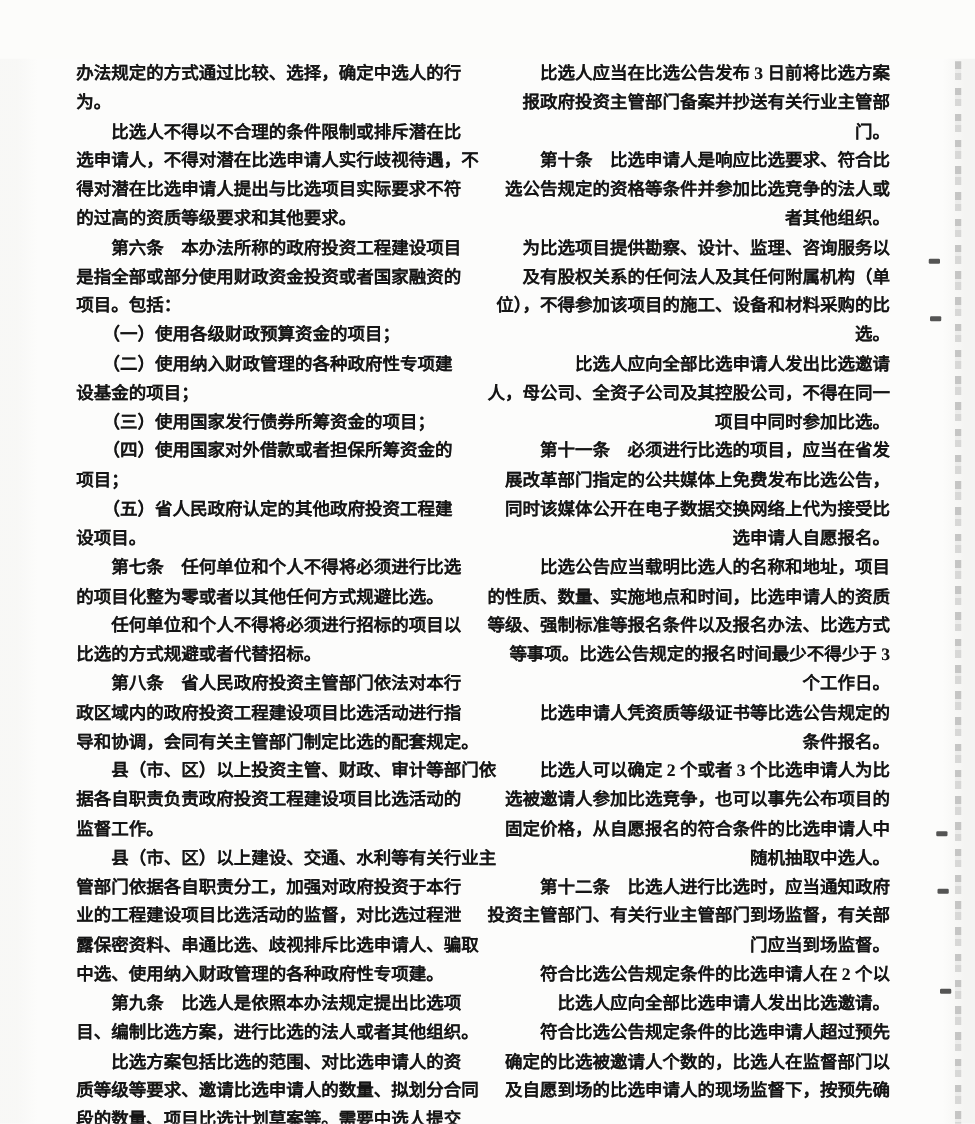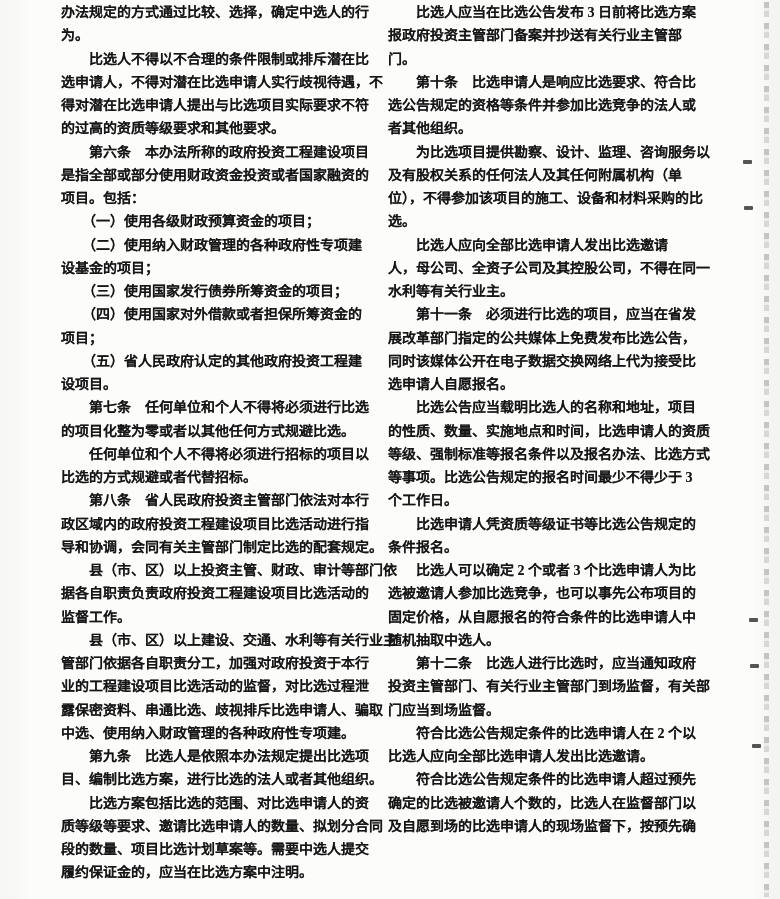--- a/index.html
+++ b/index.html
@@ -14,31 +14,32 @@
     background: #fcfcfa;
     font-family: "Liberation Serif", "DejaVu Serif", serif;
   }
   .page {
     position: absolute;
     inset: 0;
     background:
       linear-gradient(90deg, rgba(245,245,243,0.6) 0 14px, rgba(255,255,255,0) 30px),
       linear-gradient(270deg, rgba(242,242,240,0.8) 0 8px, rgba(255,255,255,0) 26px),
       #fcfcfb;
+    margin-top: 47px;
   }
   .text-col {
     position: absolute;
     top: 1px;
     color: #151515;
     font-size: 14px;
     font-weight: 600;
     text-shadow: 0 0 0.5px rgba(20,20,20,0.55);
   }
   .text-col.left  { left: 61px;  width: 324px; }
-  .text-col.right { left: 388px; width: 324px; }
+  .text-col.right { left: 388px; width: 324px; text-align: right; }
   .text-line {
     height: 23.26px;
     line-height: 23.26px;
     white-space: nowrap;
     letter-spacing: 0;
   }
   
   .page-edge {
     position: absolute;
     left: 764px;
@@ -115,21 +116,21 @@
       <div class="text-line">门。</div>
       <div class="text-line">　　第十条　比选申请人是响应比选要求、符合比</div>
       <div class="text-line">选公告规定的资格等条件并参加比选竞争的法人或</div>
       <div class="text-line">者其他组织。</div>
       <div class="text-line">　　为比选项目提供勘察、设计、监理、咨询服务以</div>
       <div class="text-line">及有股权关系的任何法人及其任何附属机构（单</div>
       <div class="text-line">位），不得参加该项目的施工、设备和材料采购的比</div>
       <div class="text-line">选。</div>
       <div class="text-line">　　比选人应向全部比选申请人发出比选邀请</div>
       <div class="text-line">人，母公司、全资子公司及其控股公司，不得在同一</div>
-      <div class="text-line">水利等有关行业主。</div>
+      <div class="text-line">项目中同时参加比选。</div>
       <div class="text-line">　　第十一条　必须进行比选的项目，应当在省发</div>
       <div class="text-line">展改革部门指定的公共媒体上免费发布比选公告，</div>
       <div class="text-line">同时该媒体公开在电子数据交换网络上代为接受比</div>
       <div class="text-line">选申请人自愿报名。</div>
       <div class="text-line">　　比选公告应当载明比选人的名称和地址，项目</div>
       <div class="text-line">的性质、数量、实施地点和时间，比选申请人的资质</div>
       <div class="text-line">等级、强制标准等报名条件以及报名办法、比选方式</div>
       <div class="text-line">等事项。比选公告规定的报名时间最少不得少于 3</div>
       <div class="text-line">个工作日。</div>
       <div class="text-line">　　比选申请人凭资质等级证书等比选公告规定的</div>

